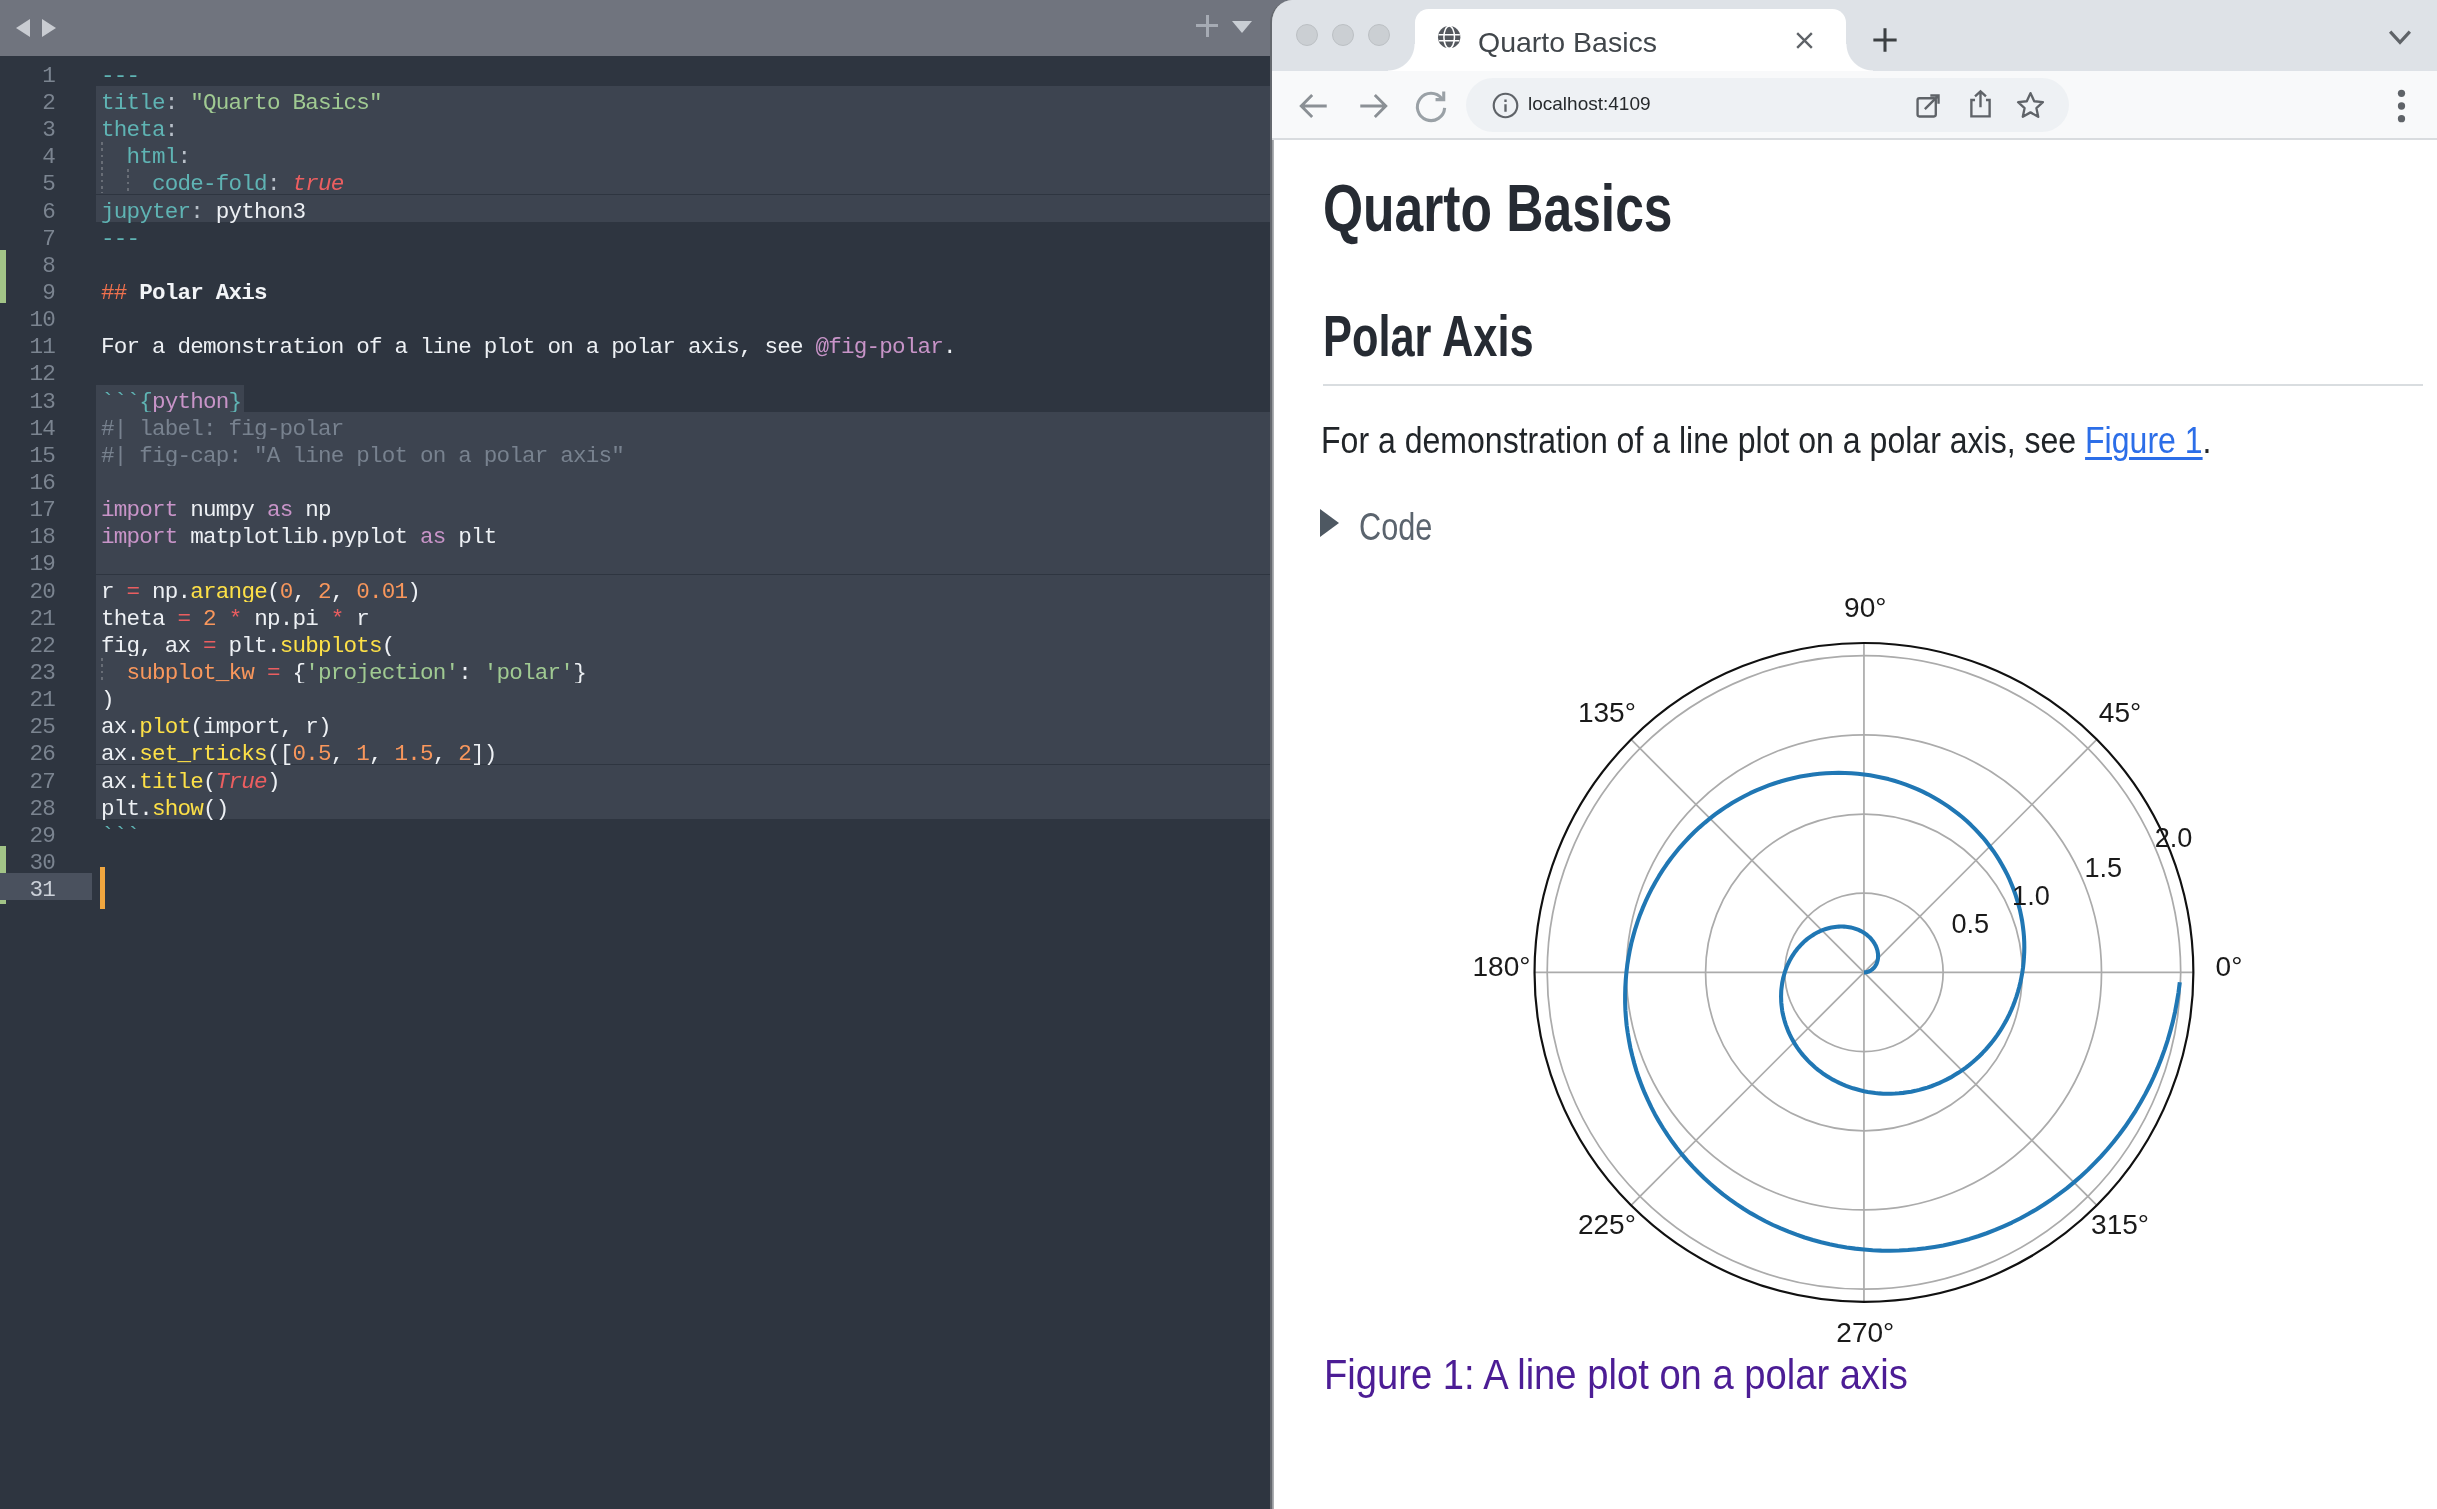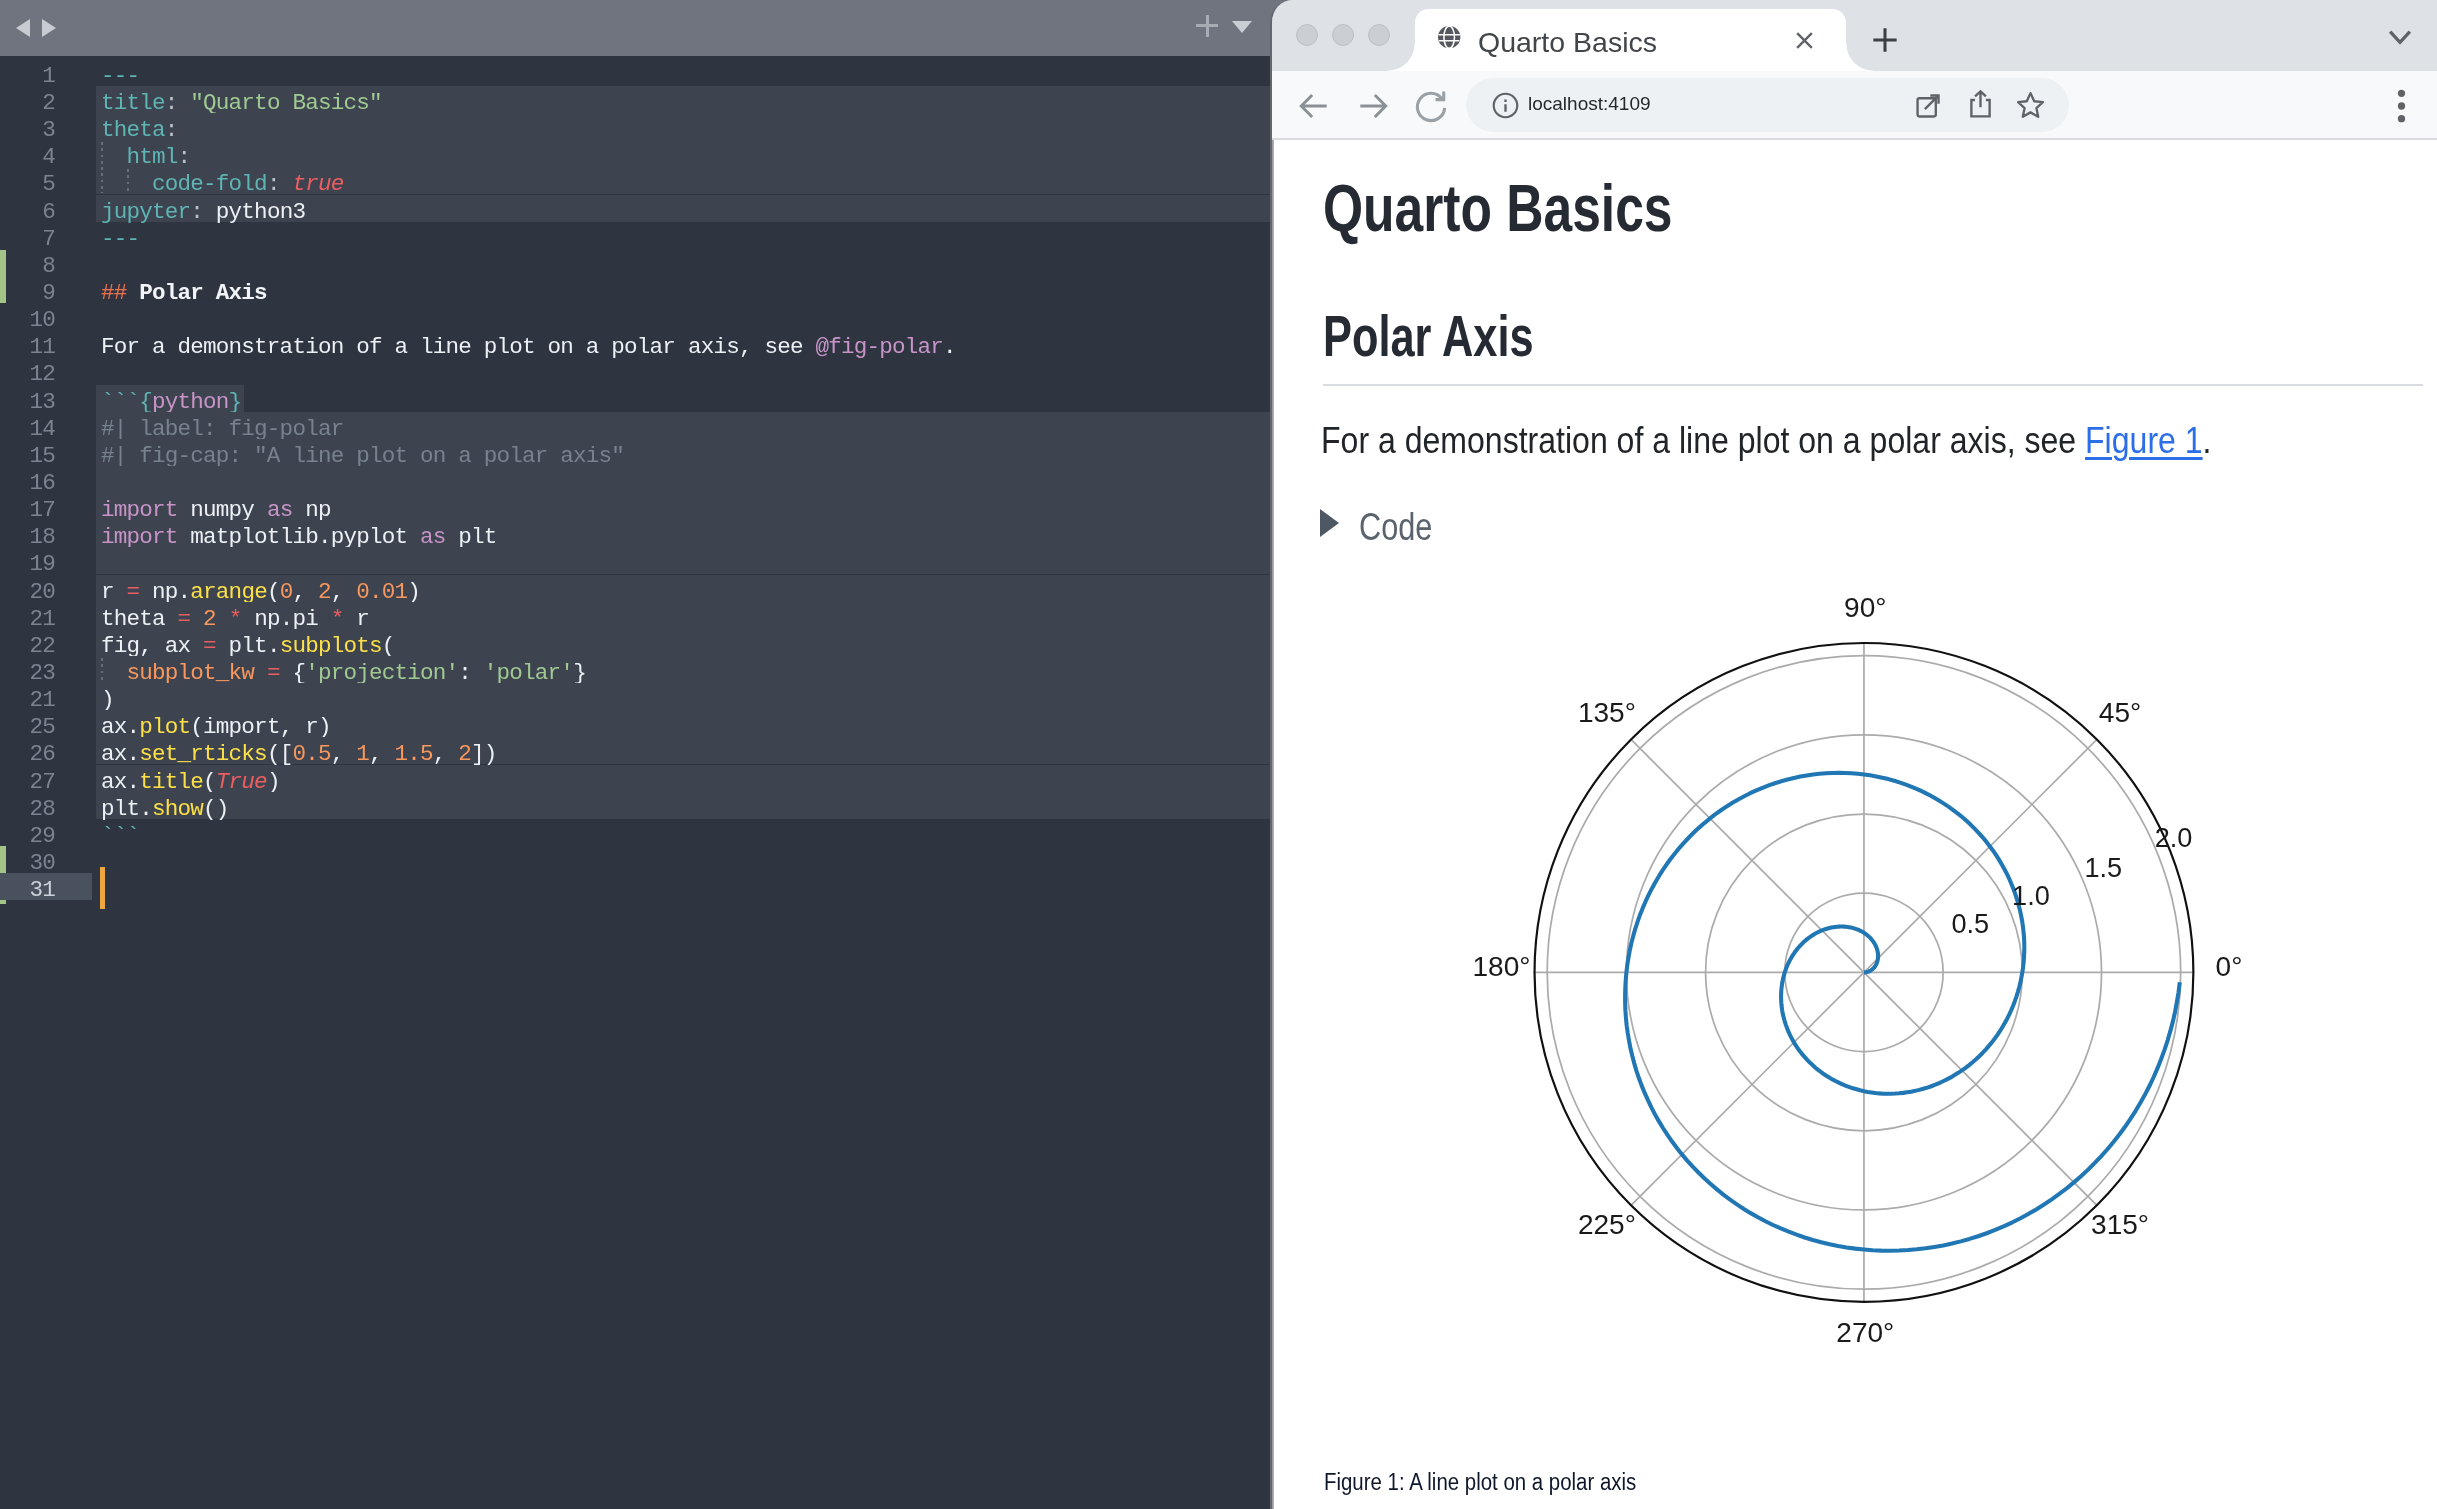--- a/index.html
+++ b/index.html
@@ -60,21 +60,21 @@
 #para{position:absolute;left:1321px;top:423px;font-size:36px;color:#212529;line-height:36px}
 #para a{color:#2c6ee8;text-decoration:underline;text-decoration-thickness:2.7px;text-underline-offset:3.6px}
 #codesum{position:absolute;left:1359px;top:507px;font-size:39px;color:#5b646e;line-height:39px}
 #sumtri{position:absolute;left:1320px;top:509px;width:0;height:0;border-top:14px solid transparent;border-bottom:14px solid transparent;border-left:19px solid #4e5862}
 #chart{position:absolute;left:1411px;top:519px}
 .grid{fill:none;stroke:#ababab;stroke-width:1.9}
 .outer{fill:none;stroke:#111;stroke-width:2.4}
 .spiral{fill:none;stroke:#2077b4;stroke-width:4.5;stroke-linejoin:round}
 .al{font-size:31px;fill:#1a1a1a}
 .rl{font-size:30px;fill:#1a1a1a}
-#cap{position:absolute;left:1324px;top:1464px;font-size:23px;color:#0f172a;line-height:36px}
+#cap{position:absolute;left:1324px;top:1356px;font-size:43px;color:#4c1d95;line-height:36px}
 svg text{font-family:"Liberation Sans",sans-serif}
 .icon{position:absolute}
 </style></head><body>
 <div id="root">
 <div id="ed">
 <div class="row" style="top:59px">
         <div class="ln">1</div>
         <div class="tx"><span class="t">---</span></div>
       </div>
 <div class="row" style="top:86px">

